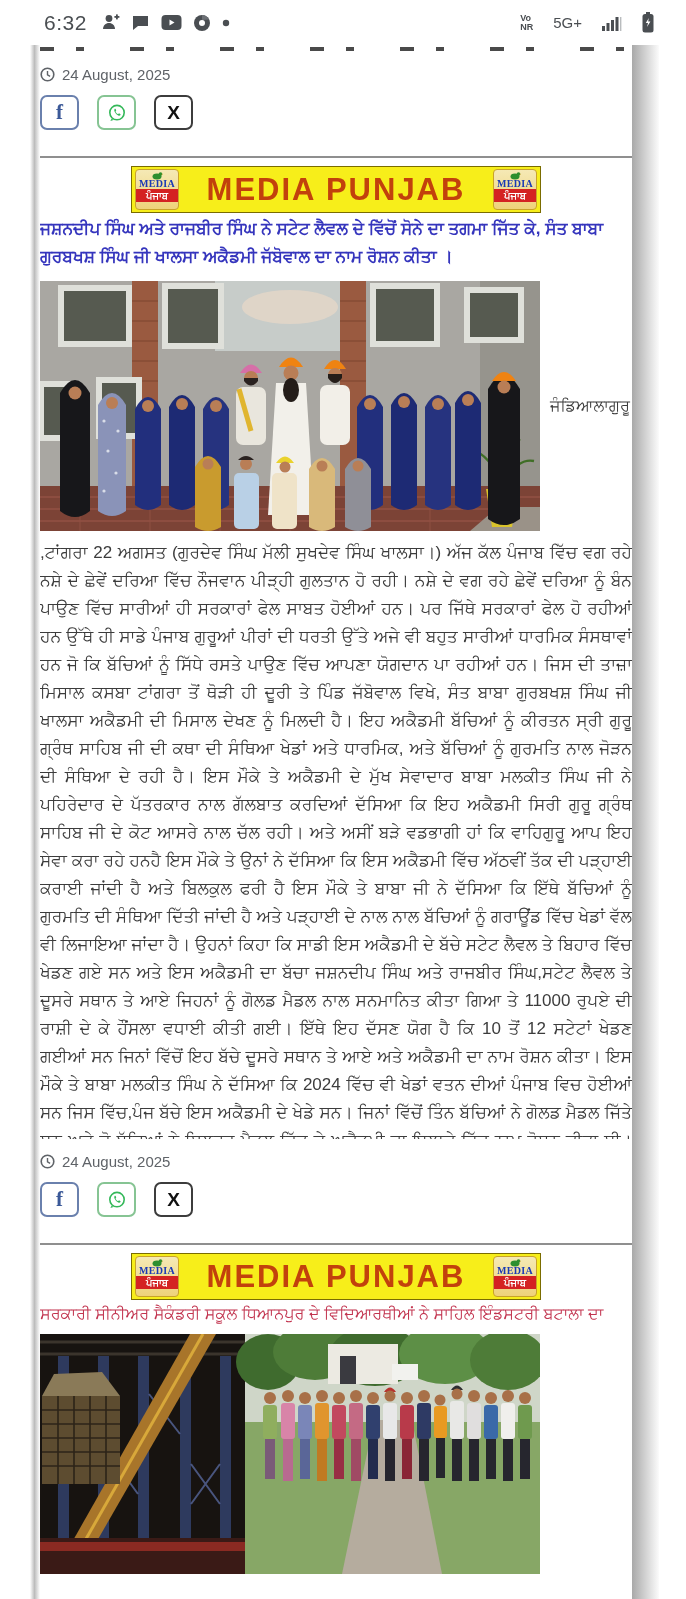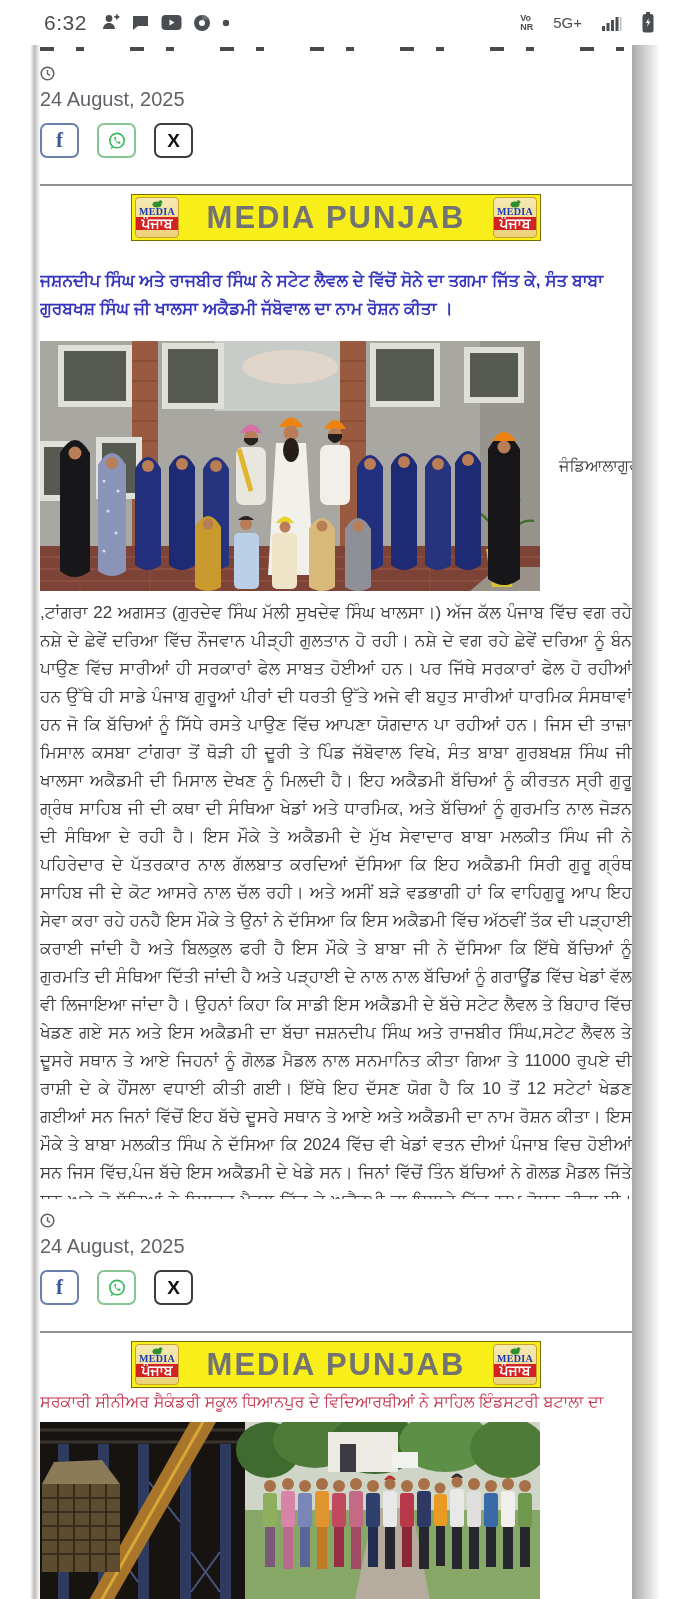--- a/index.html
+++ b/index.html
@@ -24,44 +24,44 @@
   
   .content { position:relative; margin-left:40px; width:592px; }
 
   .clip-top { height:7px; overflow:hidden; margin-top:2px; }
   .clip-top .dashes { height:4px; width:100%;
     background:repeating-linear-gradient(to right,#4a4a4a 0 14px,transparent 14px 36px,#4a4a4a 36px 44px,transparent 44px 90px); }
 
   .body-text { font-size:17px; line-height:28px; text-align:justify; color:#3c3c3c; overflow:hidden; }
   .top-body { height:86px; margin-top:4px; }
 
-  .meta-row { display:flex; gap:7px; margin-top:12px; color:#5f6368; font-size:20px;flex-direction:column; }
+  .meta-row { display:flex; align-items:center; gap:7px; margin-top:12px; color:#5f6368; font-size:15px; }
   .share-row { display:flex; gap:18px; margin-top:12px; }
   .share-btn { width:39px; height:35px; border-radius:7px; background:#fff; display:flex; align-items:center; justify-content:center; cursor:pointer; }
   .share-fb { border:2px solid #6a80ad; color:#3b5998; font-size:21px; font-weight:bold; font-family:"Liberation Serif",serif; }
   .share-wa { border:2px solid #86c493; }
   .share-x  { border:2px solid #3c3c3c; color:#111; font-size:19px; font-weight:800; }
 
   .divider { border:none; border-top:2px solid #8f8f8f; margin-top:26px; }
 
   
   .banner { width:410px; height:47px; margin:8px auto 0; background:#f7ee1a; border:1px solid #7a6c00;
     display:flex; align-items:center; justify-content:space-between; padding:2px 3px; }
-  .banner-title { flex:1; text-align:center; font-size:31px; font-weight:bold; color:#737373; letter-spacing:2px; font-family:"Liberation Sans",sans-serif; }
+  .banner-title { flex:1; text-align:center; font-size:31px; font-weight:bold; color:#c2410c; letter-spacing:2px; font-family:"Liberation Sans",sans-serif; }
   .banner-logo { width:44px; height:41px; background:linear-gradient(#f5e9b5,#eed27a); border:1px solid #c9a22a; border-radius:4px;
     display:flex; flex-direction:column; align-items:center; justify-content:center; overflow:hidden; position:relative; }
   .logo-bird { position:absolute; top:1px; left:50%; transform:translateX(-50%); width:12px; height:9px; }
   .logo-media { font-size:10px; font-weight:bold; color:#1a3ab5; font-family:"Liberation Serif",serif; line-height:11px; letter-spacing:.3px; }
-  .logo-punjab { width:100%; text-align:center; background:#d42222; color:#fff; font-size:14px; line-height:13px; font-weight:bold; }
-
-  .headline { color:#3535bd; font-size:17px; line-height:28px; margin-top:26px; height:58px; overflow:hidden; cursor:pointer; }
+  .logo-punjab { width:100%; text-align:center; background:#d42222; color:#fff; font-size:10px; line-height:13px; font-weight:bold; }
+
+  .headline { color:#3535bd; font-size:17px; line-height:28px; margin-top:2px; height:58px; overflow:hidden; cursor:pointer; }
   .headline2 { color:#3535bd; font-size:17px; line-height:34px; margin-top:12px; height:70px; overflow:hidden; cursor:pointer; }
   .subtitle { color:#c2344f; font-size:16px; line-height:24px; margin-top:2px; height:24px; overflow:hidden; }
 
-  .figure-row { display:flex; margin-top:16px;gap:9px; }
+  .figure-row { display:flex; margin-top:8px; }
   .photo1 { width:500px; height:250px; flex:0 0 500px; }
   .photo-side { flex:1; display:flex; align-items:center; }
   .photo-side-inner { width:100%; display:flex; justify-content:space-between; font-size:16px; color:#3c3c3c; padding:0 4px 0 10px; }
 
   .main-body { height:600px; margin-top:8px; }
 
   .photo2 { display:block; width:500px; height:240px; margin-top:8px; }
 </style>
 </head>
 <body>

